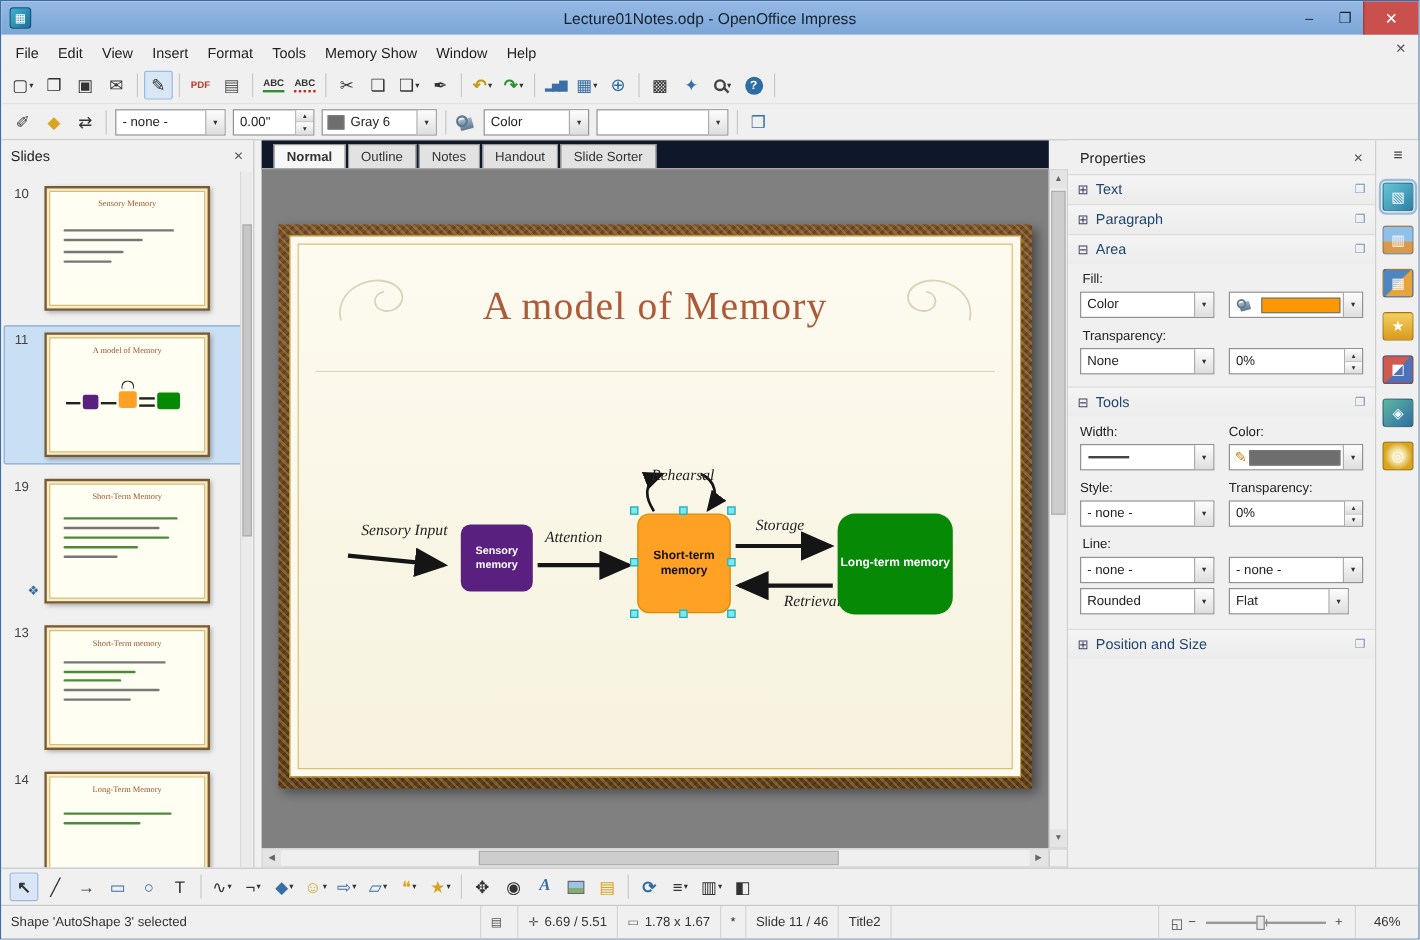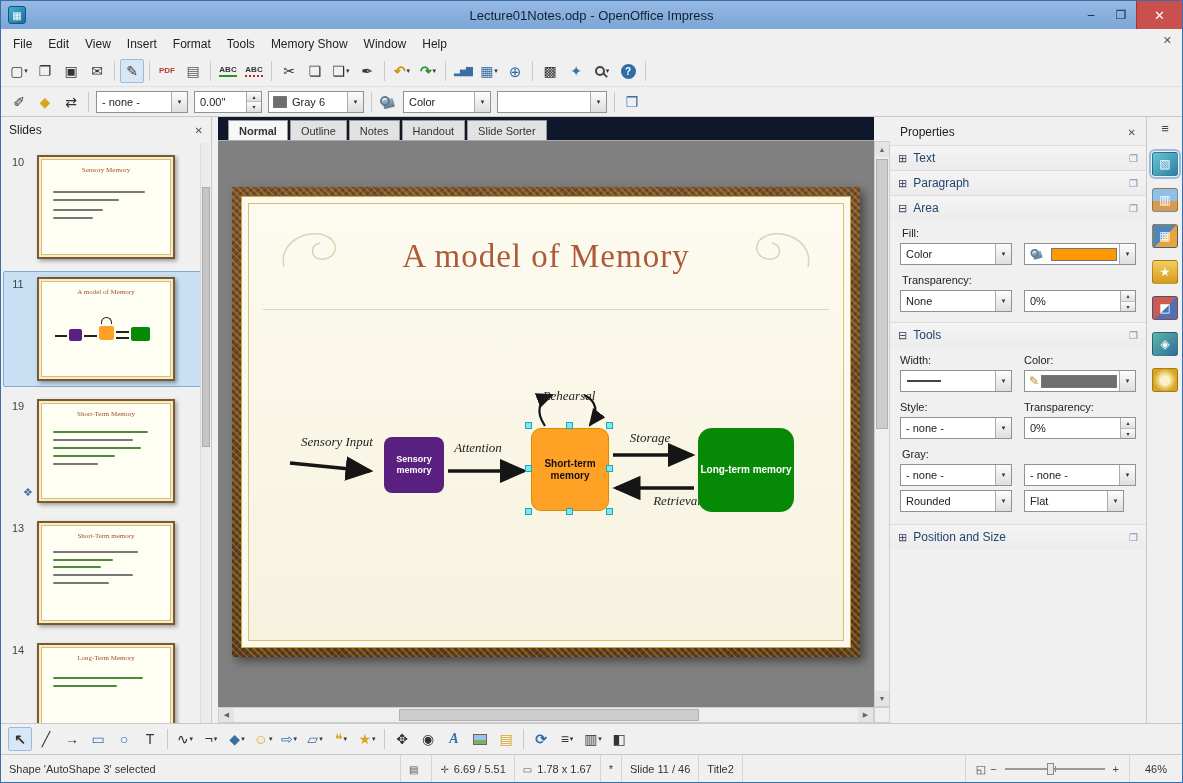--- a/index.html
+++ b/index.html
@@ -564,21 +564,21 @@
       </span>
       <span class="ctl" style="width:112px">
         <span class="val">0%</span>
         <span class="spinners">
             <span>▴</span>
             <span>▾</span>
           </span>
       </span>
     </div>
 
-    <div class="pfield-label">Gray:</div>
+    <div class="pfield-label">Line:</div>
     <div class="prow">
       <span class="ctl" style="width:112px">
         <span class="val">- none -</span>
         <span class="btn">▾</span>
       </span>
       <span class="ctl" style="width:112px">
         <span class="val">- none -</span>
         <span class="btn">▾</span>
       </span>
     </div>

